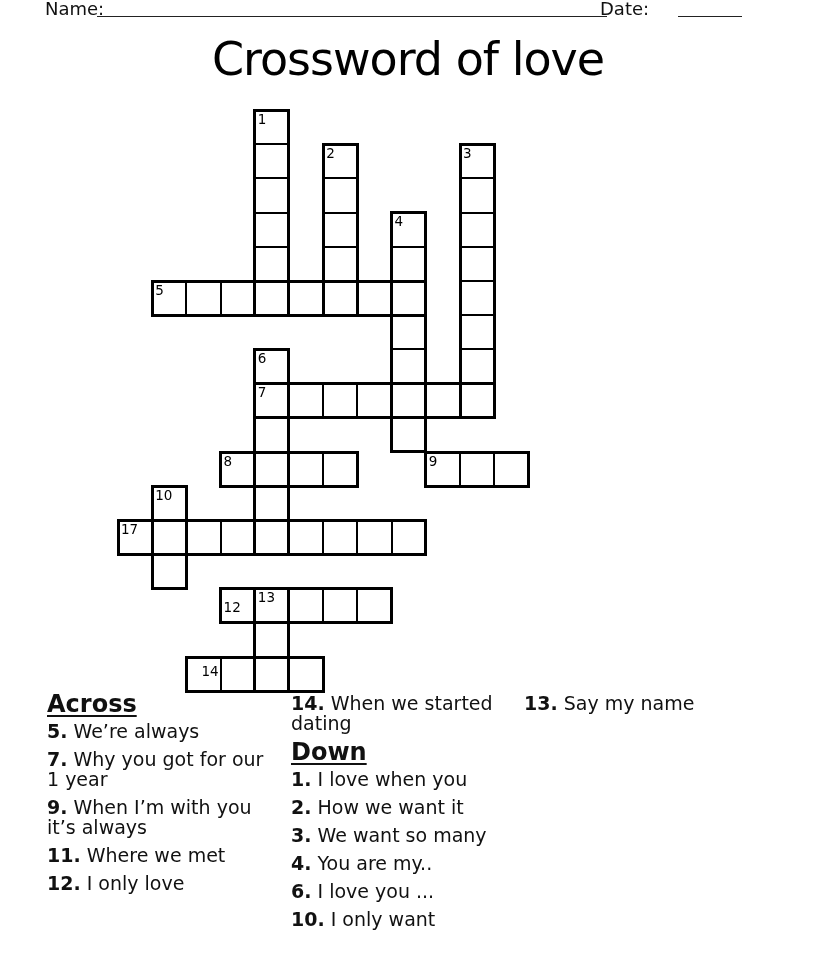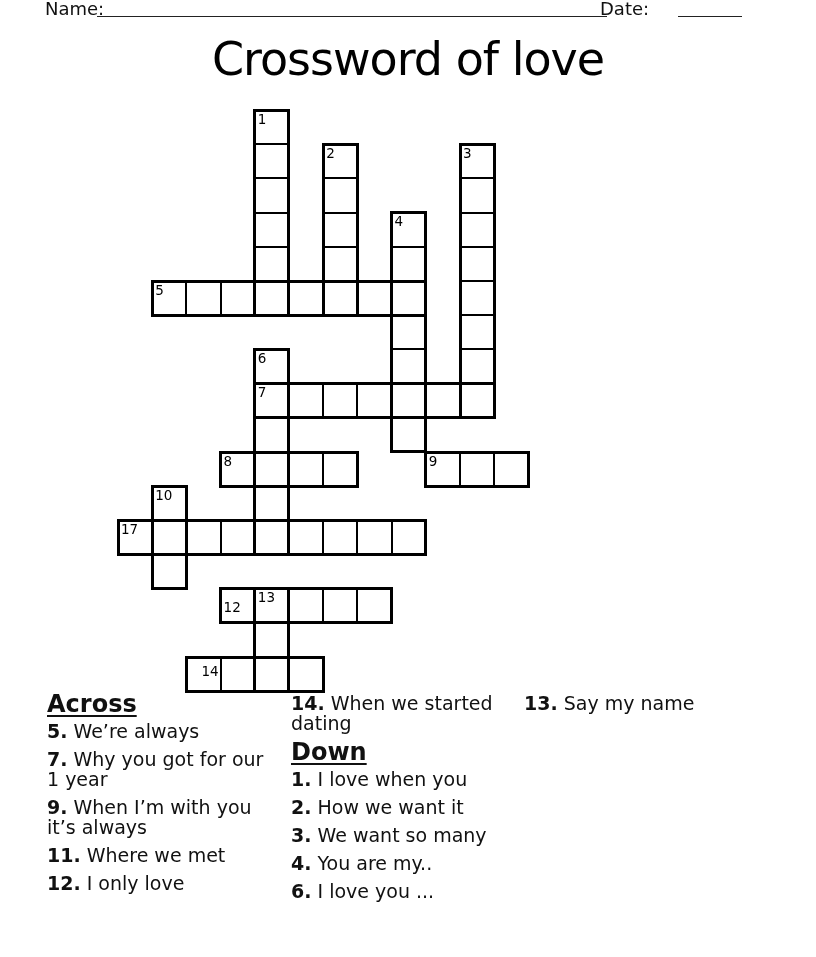--- a/index.html
+++ b/index.html
@@ -157,19 +157,20 @@
       </div>
       <div class="clue-col" style="left: 291px; width: 250px;">
         <p class="clue"><span class="cnum">14.</span> <span class="ctext">When we started
 dating</span></p>
         <div class="clue-header"><span>Down</span></div>
         <p class="clue"><span class="cnum">1.</span> <span class="ctext">I love when you</span></p>
         <p class="clue"><span class="cnum">2.</span> <span class="ctext">How we want it</span></p>
         <p class="clue"><span class="cnum">3.</span> <span class="ctext">We want so many</span></p>
         <p class="clue"><span class="cnum">4.</span> <span class="ctext">You are my..</span></p>
         <p class="clue"><span class="cnum">6.</span> <span class="ctext">I love you ...</span></p>
+        <p class="clue"><span class="cnum">10.</span> <span class="ctext">I only want</span></p>
       </div>
       <div class="clue-col" style="left: 524px; width: 250px;">
         <p class="clue"><span class="cnum">13.</span> <span class="ctext">Say my name</span></p>
       </div>
     </div>
 
 </div>
 
 </body></html>

